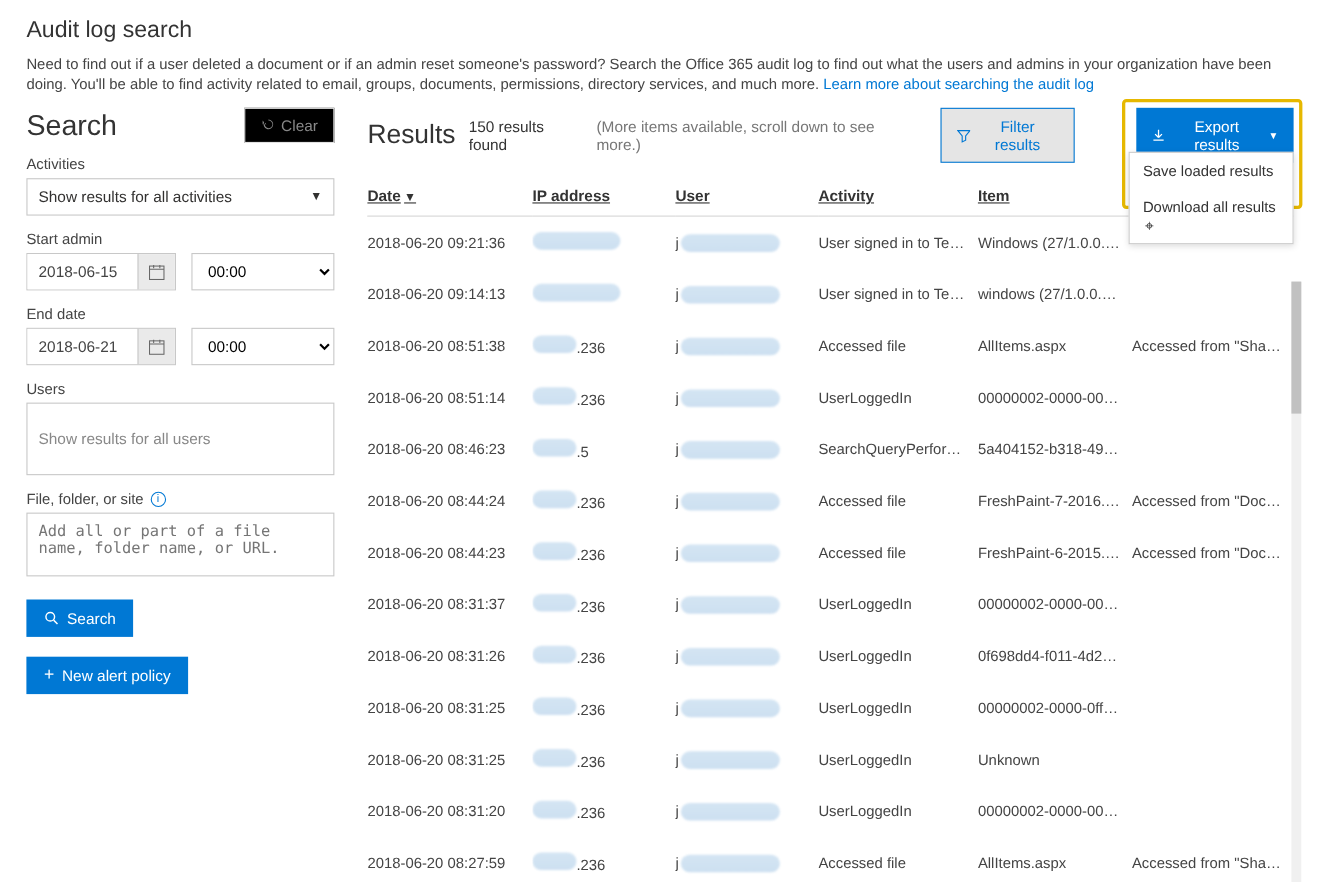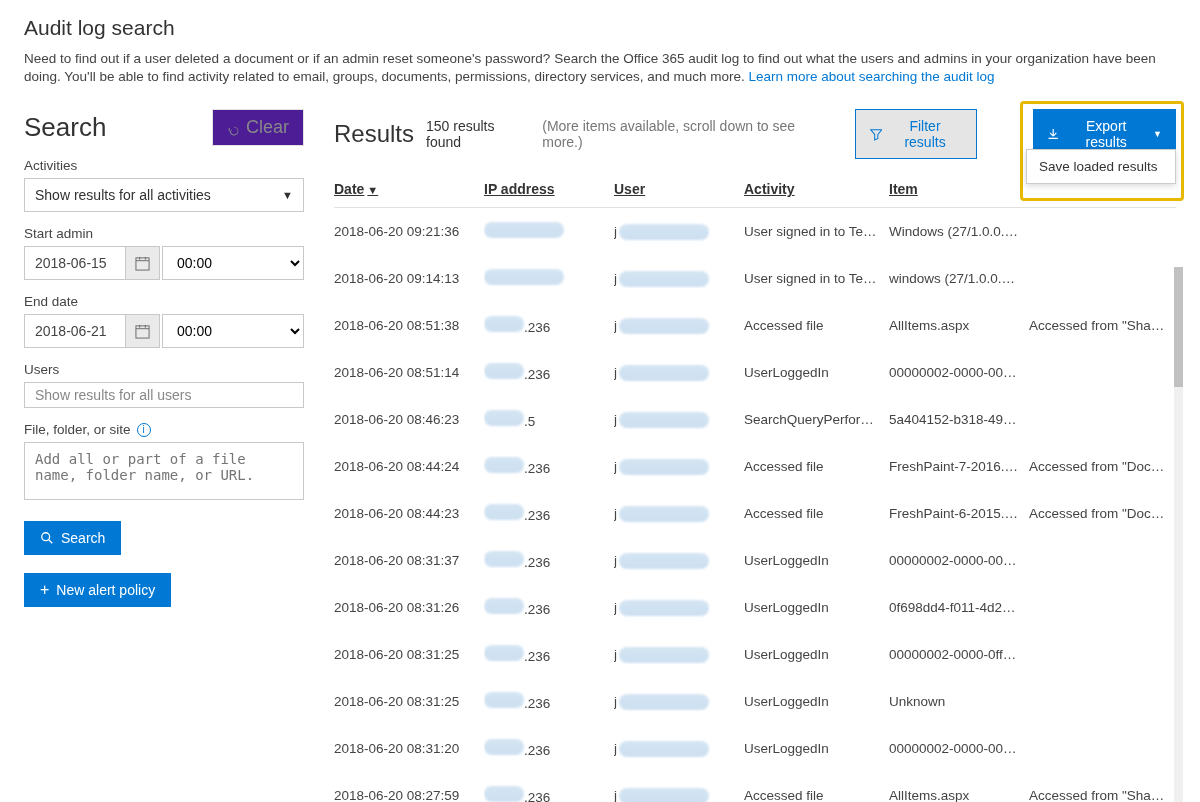--- a/index.html
+++ b/index.html
@@ -13,50 +13,50 @@
 .page { padding: 16px 24px; }
 .page-title {
   font-size: 21px;
   font-weight: 400;
   color: #333;
   margin-bottom: 10px;
 }
 .intro {
   font-size: 13.5px;
   color: #444;
-  margin-bottom: 23px;
+  margin-bottom: 12px;
   line-height: 1.35;
 }
 .intro a { color: #0078d4; text-decoration: none; }
 .content { display: flex; gap: 30px; }
 .sidebar { width: 280px; flex-shrink: 0; }
 .results { flex: 1; position: relative; }
 
 .search-header { display: flex; align-items: center; justify-content: space-between; margin-bottom: 12px; }
 .search-title { font-size: 26px; font-weight: 400; color: #333; }
 .clear-btn {
-  background: #4c1d95; border: 1px solid #e1e1e1;
-  color: #888; padding: 7px 14px; font-size: 18px;
-  display: inline-flex; align-items: flex-end; gap: 5px; cursor: pointer;
+  background: #000000; border: 1px solid #e1e1e1;
+  color: #888; padding: 7px 14px; font-size: 14px;
+  display: inline-flex; align-items: flex-start; gap: 5px; cursor: pointer;
 }
 .field-group { margin-bottom: 14px; }
 .field-label { font-size: 13.5px; color: #444; margin-bottom: 5px; display: flex; align-items: center; gap: 6px; }
 .combo {
   border: 1px solid #c8c8c8; padding: 8px 10px; background: #fff;
   font-size: 14px; display: flex; justify-content: space-between; align-items: center; cursor: pointer;
 }
-.row2 { display: flex; gap: 2px; }
+.row2 { display: flex; gap: 14px; }
 .date-box { border: 1px solid #c8c8c8; display: flex; }
 .date-box input {
   border: none; padding: 8px 10px; width: 100px; font-size: 14px; color: #444; outline: none;
 }
 .date-box .cal { background: #eaeaea; border-left: 1px solid #c8c8c8; padding: 8px 9px; display: flex; align-items: center; justify-content: center; }
 .time-select { border: 1px solid #c8c8c8; padding: 7px 10px; font-size: 14px; flex: 1; background: #fff; }
 .text-input {
-  border: 1px solid #c8c8c8; width: 100%; padding: 4px 10px; font-size: 14px; color: #444;
+  border: 1px solid #c8c8c8; width: 100%; padding: 24px 10px; font-size: 14px; color: #444;
 }
 .text-input::placeholder { color: #888; }
 .textarea {
   border: 1px solid #c8c8c8; width: 100%; padding: 8px 10px; font-size: 14px; color: #666;
   height: 58px; resize: none;
 }
 .primary-btn {
   background: #0078d4; color: #fff; border: none;
   padding: 9px 16px; font-size: 14px; display: inline-flex; align-items: center; gap: 7px; cursor: pointer;
 }
@@ -232,20 +232,23 @@
         <div style="position:relative;padding-left:44px;">
           <button class="btn-filled">
             <svg width="13" height="13" viewBox="0 0 16 16">
                 <path d="M8 1v9m0 0L4 6m4 4l4-4M2 13h12" fill="none" stroke="#fff" stroke-width="1.5"></path>
               </svg>
             <span>Export results</span>
             <span style="font-size:9px;">▼</span>
           </button>
           <div class="dropdown">
             <div class="dropdown-item">Save loaded results</div>
+            <div class="dropdown-item">
+              <span>Download all results</span><span class="cursor">⌖</span>
+            </div>
           </div>
           <div class="highlight-box" style="width:164px;height:100px;"></div>
         </div>
       </div>
 
       <table class="table">
         <thead>
           <tr>
             <th style="width:150px;"><span>Date</span><span class="sort-icon">▼</span></th>
             <th style="width:130px;">IP address</th>

